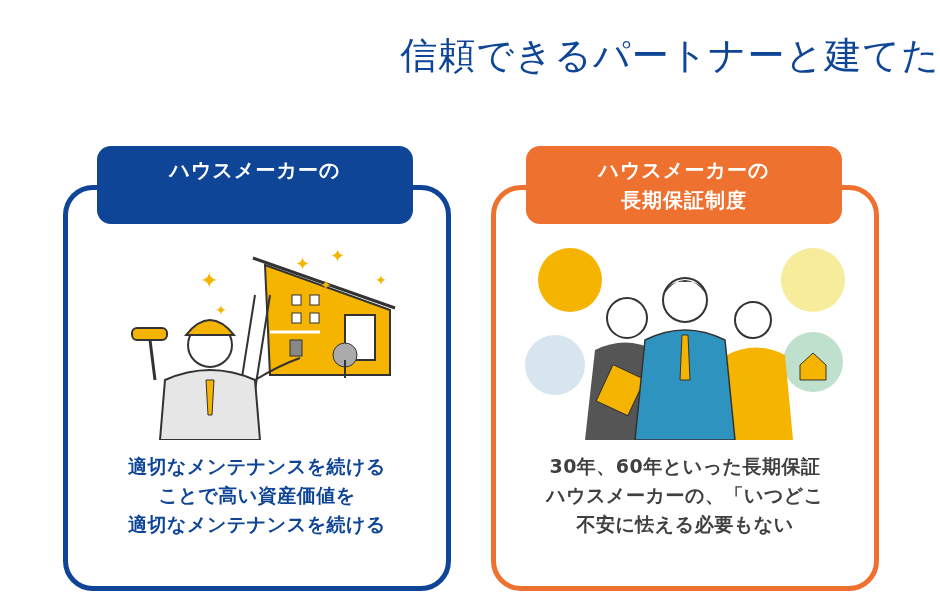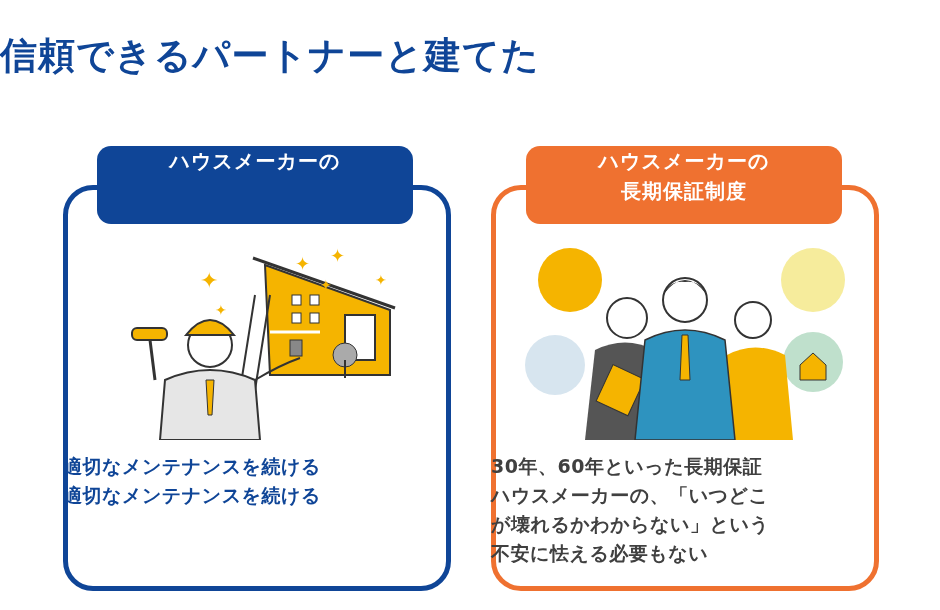--- a/index.html
+++ b/index.html
@@ -1,27 +1,27 @@
 <!DOCTYPE html>
 <html><head>
 <meta charset="utf-8">
 <style>
   * { margin:0; padding:0; box-sizing:border-box; }
   body { width:940px; height:610px; background:#ffffff; position:relative; overflow:hidden;
          font-family:"DejaVu Sans","Liberation Sans",sans-serif; }
-  .title { position:absolute; left:0; top:30px; width:940px; text-align:left;
-           color:#0f4597; font-weight:bold; font-size:37px; line-height:52px; letter-spacing:1px; }
+  .title { position:absolute; left:0; top:30px; width:940px; text-align:right;
+           color:#0f4597; font-weight:normal; font-size:37px; line-height:52px; letter-spacing:1px; }
   .card { position:absolute; top:185px; height:406px; border:5px solid; border-radius:30px; background:#fff; }
   .card.blue { left:63px; width:388px; border-color:#0f4597; }
   .card.orange { left:491px; width:388px; border-color:#ef7130; }
   .label { position:absolute; top:146px; height:78px; border-radius:14px; color:#fff; font-weight:bold;
-           font-size:20px; line-height:30px; text-align:center; letter-spacing:1px; }
+           font-size:20px; line-height:30px; text-align:center; padding-top:9px; letter-spacing:1px; }
   .label.blue { left:97px; width:316px; background:#0f4597; }
   .label.orange { left:526px; width:316px; background:#ef7130; }
-  .desc { position:absolute; top:452px; width:388px; text-align:left; font-weight:bold;
+  .desc { position:absolute; top:452px; width:388px; text-align:center; font-weight:bold;
           font-size:19px; line-height:29px; letter-spacing:0.5px; }
   .desc.blue { left:63px; color:#0f4597; }
   .desc.orange { left:491px; color:#404040; }
   .illus { position:absolute; }
 </style>
 </head>
 <body>
 
 <div class="title">
   <div>信頼できるパートナーと建てた</div>
@@ -60,20 +60,21 @@
   <circle cx="90" cy="105" r="22" fill="#fff" stroke="#333" stroke-width="2"></circle>
   <path d="M66,95 Q90,65 114,95 Z" fill="#f5b400" stroke="#333" stroke-width="2"></path>
   <polygon points="86,140 94,140 92,175 88,175" fill="#f5b400" stroke="#333"></polygon>
   <rect x="12" y="88" width="35" height="12" rx="5" fill="#f5b400" stroke="#333" stroke-width="2"></rect>
   <line x1="30" y1="100" x2="35" y2="140" stroke="#333" stroke-width="3"></line>
   <path d="M135,140 Q160,125 180,118" stroke="#333" stroke-width="2" fill="none"></path>
 </svg>
 
 <div class="desc blue">
   <div>適切なメンテナンスを続ける</div>
+  <div>ことで高い資産価値を</div>
   <div>適切なメンテナンスを続ける</div>
 </div>
 
 <div class="card orange"></div>
 <div class="label orange">
   <div>ハウスメーカーの</div>
   <div>長期保証制度</div>
 </div>
 
 <svg class="illus" style="left:515px;top:240px" width="340" height="200" viewBox="0 0 340 200">
@@ -92,15 +93,14 @@
 
   <path d="M120,200 L130,100 Q170,80 210,100 L220,200 Z" fill="#2e93bf" stroke="#333" stroke-width="1.5"></path>
   <circle cx="170" cy="60" r="22" fill="#fff" stroke="#333" stroke-width="2"></circle>
   <path d="M148,55 Q170,25 192,55 Q185,40 170,42 Q155,40 148,55 Z" fill="#333"></path>
   <polygon points="167,95 173,95 175,140 165,140" fill="#f5b400" stroke="#333"></polygon>
 </svg>
 
 <div class="desc orange">
   <div>30年、60年といった長期保証</div>
   <div>ハウスメーカーの、「いつどこ</div>
-  <div>が壊れるかわからない」という</div>
   <div>不安に怯える必要もない</div>
 </div>
 
 </body></html>

